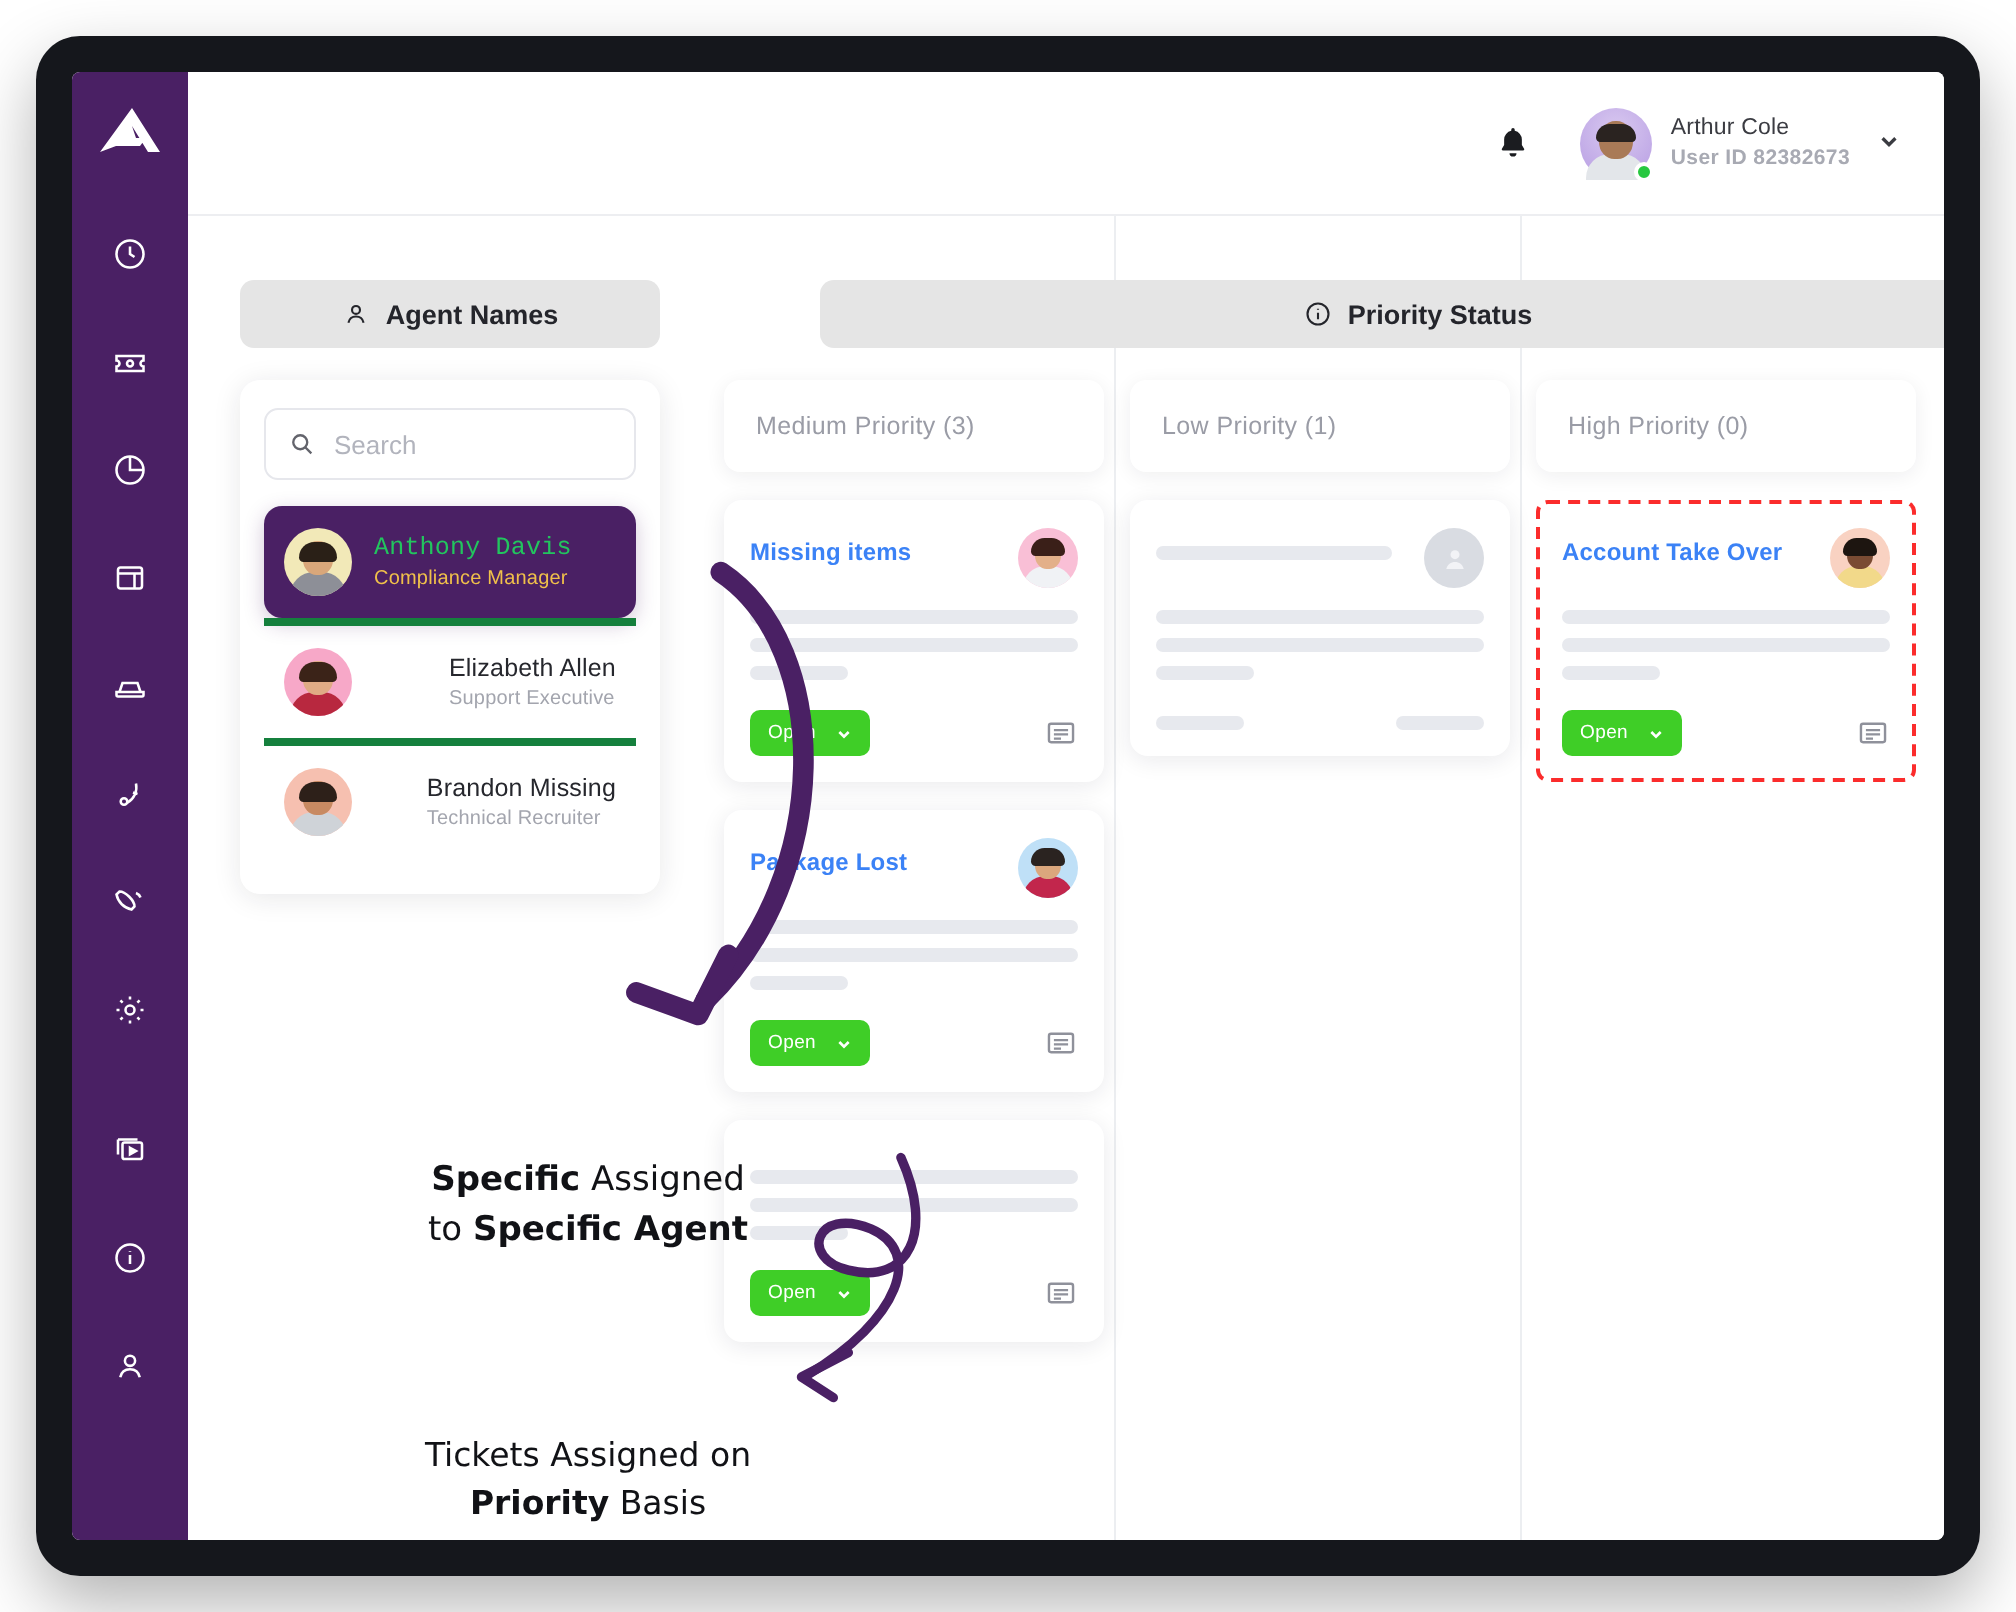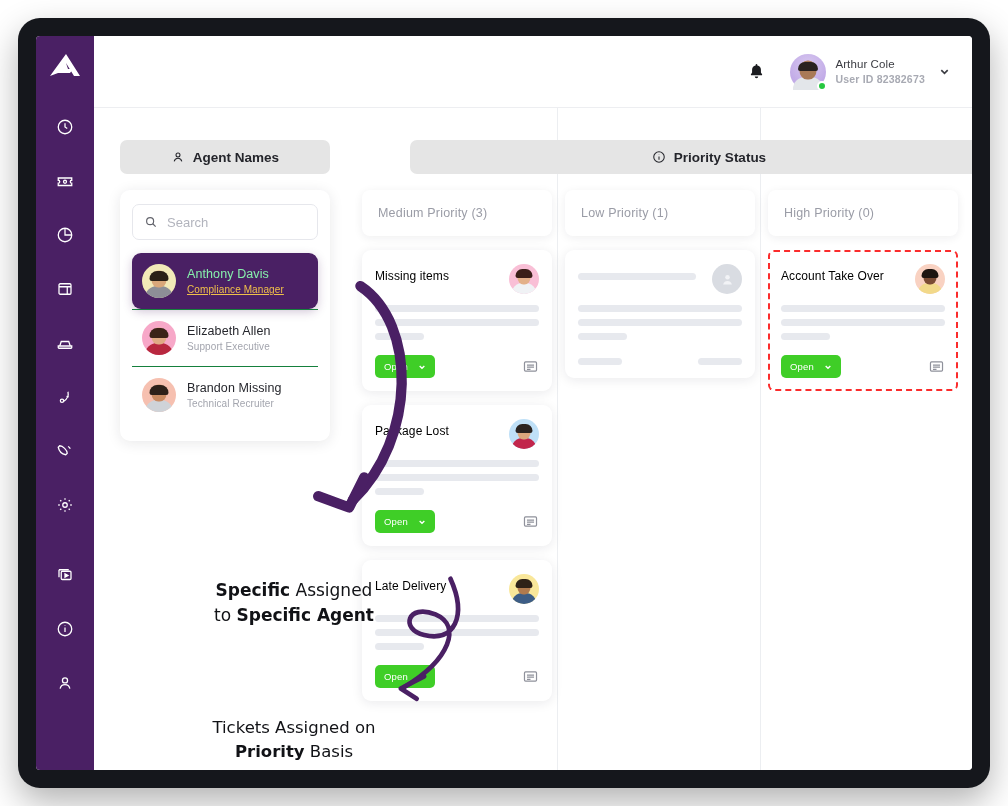--- a/index.html
+++ b/index.html
@@ -165,32 +165,33 @@
     padding: 11px 10px;
     cursor: pointer;
     border-radius: 9px;
   }
   .agent-row.selected {
     background: #4a2064;
     margin-top: 13px;
     box-shadow: 0 3px 10px rgba(74,32,100,.25);
   }
   .agent-row + .agent-row:not(.selected) {
-    border-top: 1px solid #15803d;
+    border-top: 4px solid #15803d;
     border-radius: 0;
+    justify-content: space-between;
   }
   .ag-av { width: 34px; height: 34px; flex: none; position: relative; border-radius:50%; overflow:hidden;}
   .ag-av .f { position:absolute; left:50%; top:44%; transform:translate(-50%,-50%); width:15px; height:17px; border-radius:48% 48% 45% 45%; }
   .ag-av .h { position:absolute; left:50%; top:20%; transform:translateX(-50%); width:19px; height:10px; border-radius:10px 10px 3px 3px; }
   .ag-av .b { position:absolute; left:50%; bottom:0; transform:translateX(-50%); width:28px; height:12px; border-radius:12px 12px 0 0; }
   .ag-txt { margin-left: 11px; min-width:0; }
   .ag-name { font-size: 12.5px; color: #26272d; letter-spacing: .1px; white-space: nowrap;}
   .ag-role { font-size: 10px; color: #a3a5ae; margin-top: 3px; letter-spacing: .1px; white-space: nowrap;}
-  .agent-row.selected .ag-name { color: #86efac; }
-  .agent-row.selected .ag-role { color: #f0c04a; text-decoration: underline; }
+  .agent-row.selected .ag-name { color: #22c55e; font-family: Liberation Mono, monospace; }
+  .agent-row.selected .ag-role { color: #f0c04a; }
 
   
   .pri-col { position: absolute; top: 82px; width: 190px; }
   #col-0 { left: 268px; }
   #col-1 { left: 471px; }
   #col-2 { left: 674px; }
   .col-head {
     height: 46px;
     background: #ffffff;
     border-radius: 8px;
@@ -218,21 +219,21 @@
     position: relative;
     cursor: pointer;
   }
   .ticket.highlight {
     border: 2px dashed #fb2c2c;
     padding: 12px 11px 11px;
     border-radius: 6px;
     box-shadow: none;
   }
   .tk-top { display: flex; align-items: flex-start; justify-content: space-between; }
-  .tk-title { font-size: 12px; color: #000000; font-weight: normal; letter-spacing: .1px; padding-top: 5px;}
+  .tk-title { font-size: 12px; color: #3b82f6; font-weight: bold; letter-spacing: .1px; padding-top: 5px;}
   .tk-av { width: 30px; height: 30px; flex: none; position: relative; border-radius: 50%; overflow: hidden;}
   .tk-av .f { position:absolute; left:50%; top:44%; transform:translate(-50%,-50%); width:13px; height:15px; border-radius:48% 48% 45% 45%; }
   .tk-av .h { position:absolute; left:50%; top:18%; transform:translateX(-50%); width:17px; height:9px; border-radius:9px 9px 3px 3px; }
   .tk-av .b { position:absolute; left:50%; bottom:0; transform:translateX(-50%); width:25px; height:11px; border-radius:11px 11px 0 0; }
 
   .bar { height: 7px; border-radius: 4px; background: #e7e9ee; margin-top: 7px; }
   .bar.w100 { width: 100%; }
   .bar.w30 { width: 30%; }
   .bars { margin-top: 11px; }
 
@@ -524,28 +525,20 @@
               </div>
               <div class="note-icon">
                 <svg width="17" height="17" viewBox="0 0 24 24" fill="none" stroke="currentColor" stroke-width="1.7">
                   <rect x="3.5" y="5.5" width="17" height="13" rx="1.5"></rect>
                   <path d="M7 10h10M7 13h10M7 16h5"></path>
                 </svg>
               </div>
             </div>
           </div>
           <div class="ticket">
-            <div class="tk-top">
-              <div class="tk-title">Late Delivery</div>
-              <div class="tk-av" style="background: rgb(249, 231, 154);">
-                <div class="b" style="background: rgb(61, 93, 134);"></div>
-                <div class="f" style="background: rgb(176, 122, 78);"></div>
-                <div class="h" style="background: rgb(46, 33, 24);"></div>
-              </div>
-            </div>
             <div class="bars">
               <div class="bar w100"></div>
               <div class="bar w100"></div>
               <div class="bar w30"></div>
             </div>
             <div class="tk-bottom">
               <div class="open-btn">
                 <span>Open</span>
                 <span style="display: flex; margin-left: 5px;">
                   <svg width="8" height="8" viewBox="0 0 12 12" fill="none" stroke="currentColor" stroke-width="2">

